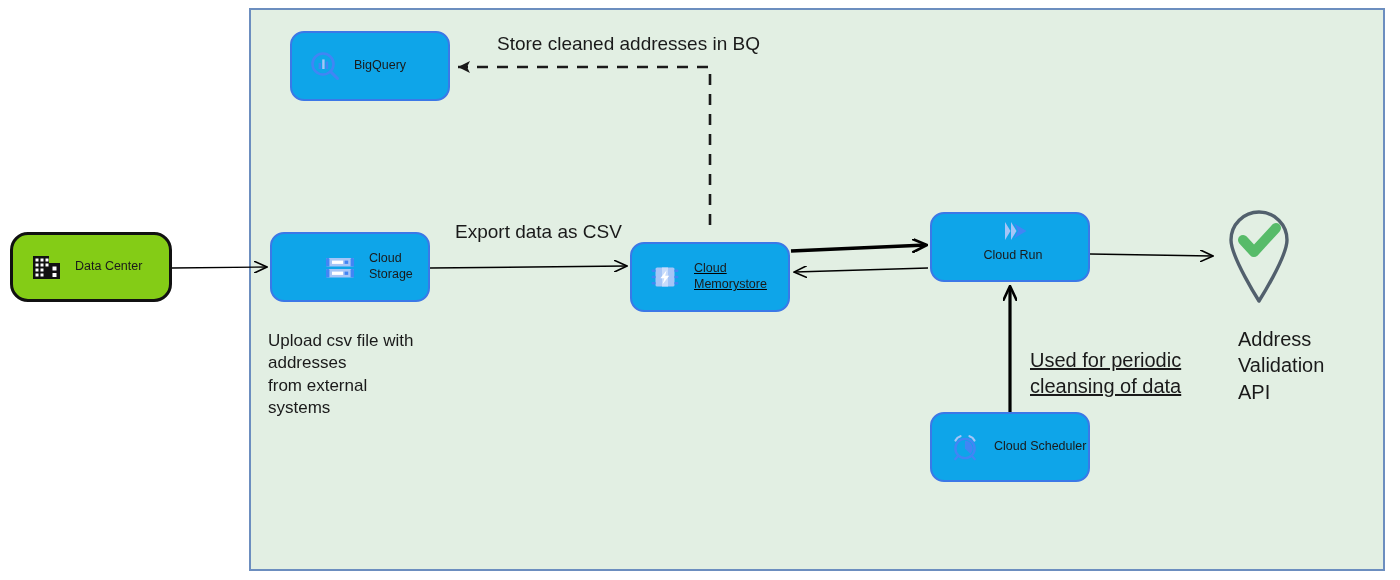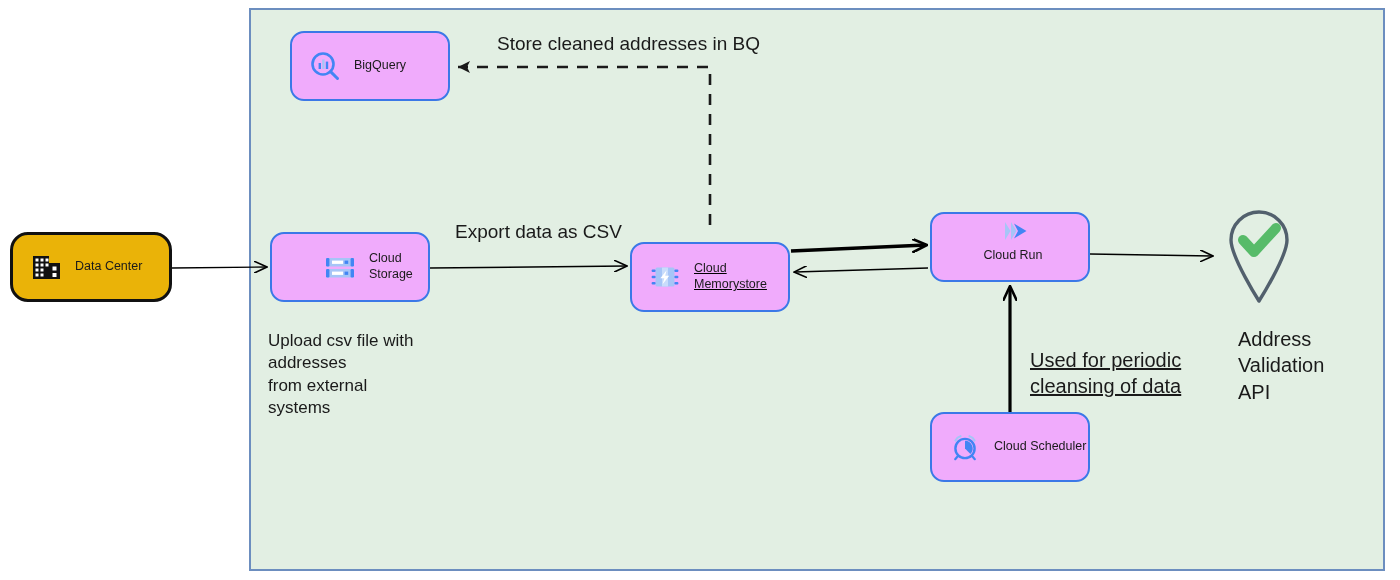--- a/index.html
+++ b/index.html
@@ -36,42 +36,42 @@
     background: #e2efe3;
     border: 2px solid #6c8ebf;
     box-sizing: border-box;
   }
   
   .node {
     position: absolute;
     box-sizing: border-box;
     display: flex;
     align-items: center;
-    background: #f0abfc;
+    background: #0ea5e9;
     border: 2px solid #3b78e7;
     border-radius: 14px;
   }
   .node .ico {
     flex: 0 0 auto;
     width: 34px;
     height: 34px;
     margin-left: 16px;
     margin-right: 6px;
     display: block;
   }
   .node .nlabel {
     font-size: 12.5px;
     color: #1a1a1a;
     line-height: 1.25;
     white-space: pre-line;
     padding-left: 6px;
   }
   
   .node.external {
-    background: #eab308;
+    background: #84cc16;
     border: 3px solid #111111;
     border-radius: 18px;
   }
   .node.external .nlabel { font-size: 12.5px; }
   
   .annot {
     position: absolute;
     color: #1a1a1a;
     line-height: 1.32;
     white-space: pre-line;

